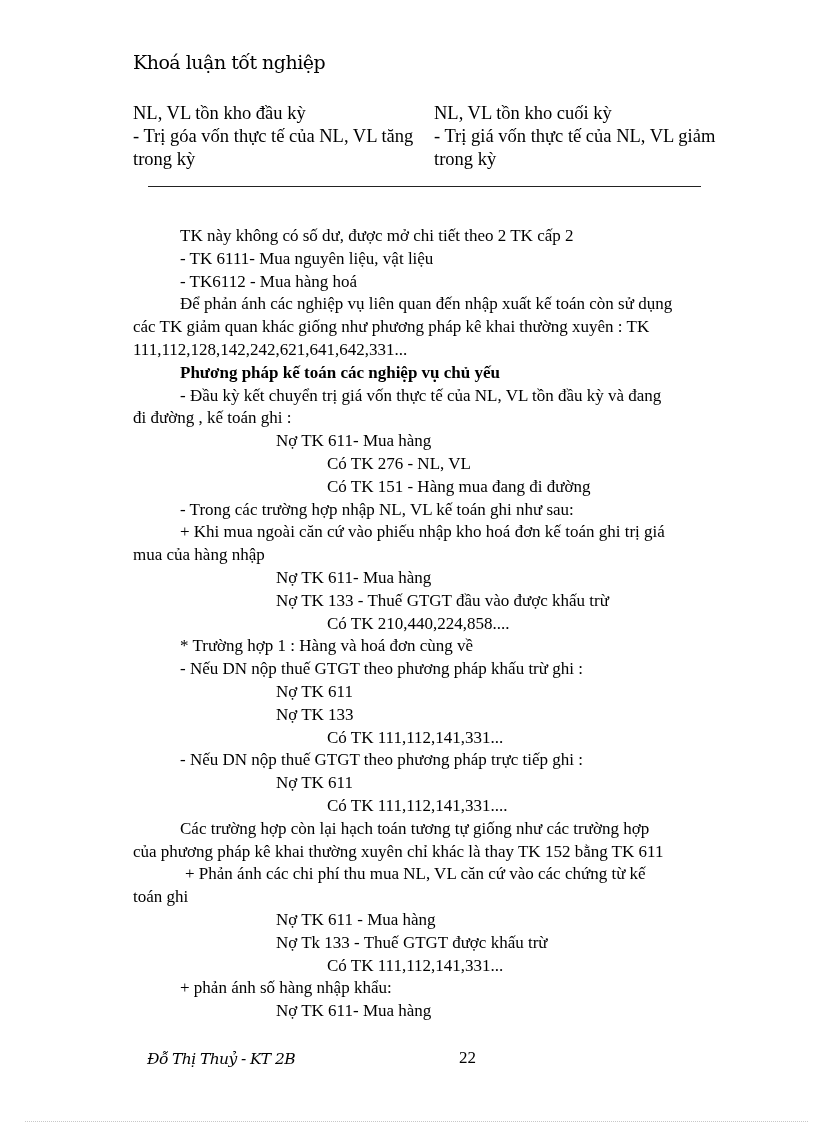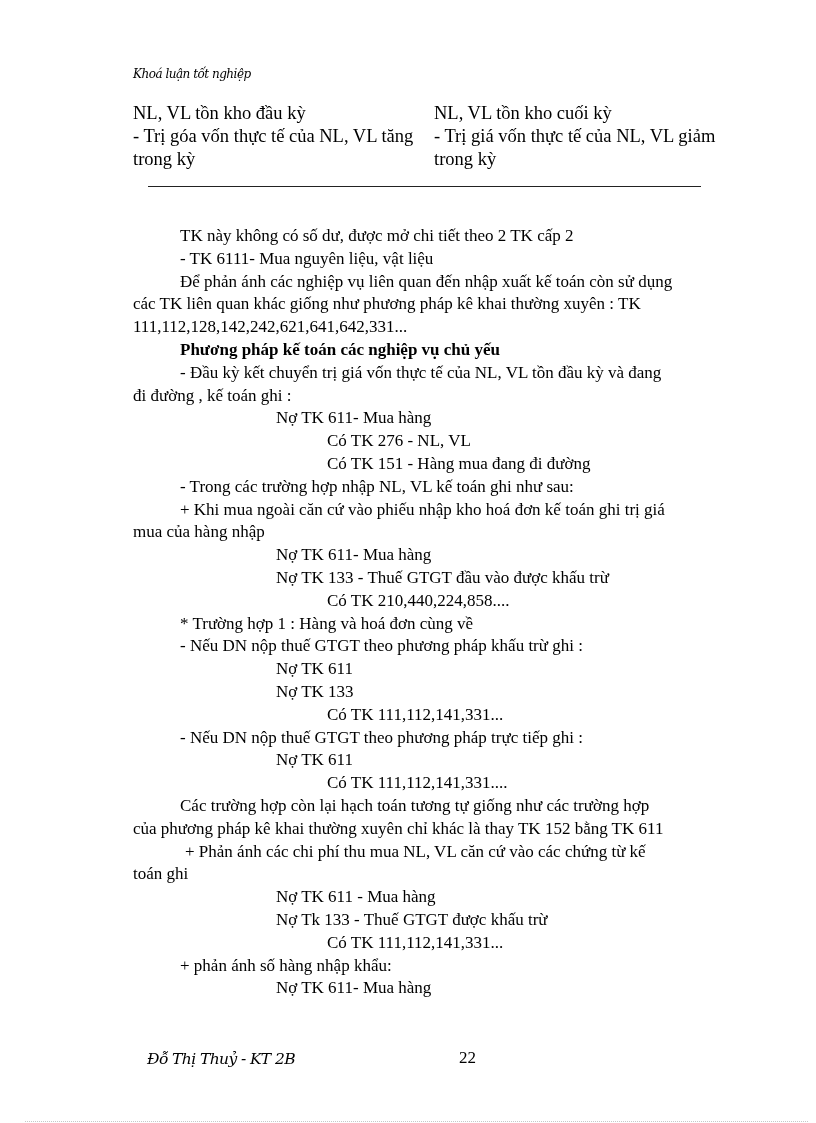--- a/index.html
+++ b/index.html
@@ -1,20 +1,20 @@
 <!DOCTYPE html>
 <html><head>
 <meta charset="utf-8">
 <style>
   html, body { margin: 0; padding: 0; background: #ffffff; }
   body { width: 816px; height: 1123px; position: relative; overflow: hidden;
          font-family: "Liberation Serif", "DejaVu Serif", serif; color: #000; }
   .page { position: absolute; left: 0; top: 0; width: 816px; height: 1123px; }
-  .header { position: absolute; left: 133px; top: 51px; font-style: italic;
-            font-size: 12px; font-family: "DejaVu Serif", serif; letter-spacing: -0.5px; margin-top: 16px; }
+  .header { position: absolute; left: 133px; top: 51px; 
+            font-size: 19px; font-family: "DejaVu Serif", serif; letter-spacing: -0.5px; }
   .twocol { position: absolute; left: 133px; top: 102px; width: 600px; font-size: 18.5px; line-height: 23px; }
   .twocol .col { position: absolute; top: 0; }
   .twocol .left { left: 0; width: 290px; }
   .twocol .right { left: 301px; width: 300px; }
   .divider { position: absolute; left: 148px; top: 186px; width: 553px; height: 0;
              border-top: 1.5px solid #222; }
   .body-text { position: absolute; left: 133px; top: 225px; width: 590px;
                font-size: 17px; line-height: 22.8px; }
   .line { white-space: nowrap; height: 22.8px; }
   .ind1 { padding-left: 47px; }
@@ -46,22 +46,23 @@
       <div>- Trị giá vốn thực tế của NL, VL giảm</div>
       <div>trong kỳ</div>
     </div>
   </div>
 
   <div class="divider"></div>
 
   <div class="body-text" id="body-lines">
       <div class="line ind1">TK này không có số dư, được mở chi tiết theo 2 TK cấp 2</div>
       <div class="line ind1">- TK 6111- Mua nguyên liệu,  vật liệu</div>
+      <div class="line ind1">- TK6112 - Mua hàng hoá</div>
       <div class="line ind1">Để phản ánh các nghiệp vụ liên  quan đến nhập xuất kế toán còn sử dụng</div>
-      <div class="line">các TK liên  quan khác giống như phương pháp kê khai  thường xuyên : TK</div>
+      <div class="line">các TK giảm  quan khác giống như phương pháp kê khai  thường xuyên : TK</div>
       <div class="line">111,112,128,142,242,621,641,642,331...</div>
       <div class="line ind1 bold">Phương pháp kế toán các nghiệp vụ chủ yếu</div>
       <div class="line ind1">- Đầu kỳ kết  chuyển trị giá vốn thực tế của NL, VL tồn đầu kỳ và  đang</div>
       <div class="line">đi đường , kế toán ghi :</div>
       <div class="line ind2">Nợ TK 611- Mua hàng</div>
       <div class="line ind3">Có TK 276  - NL, VL</div>
       <div class="line ind3">Có TK 151  - Hàng mua  đang đi đường</div>
       <div class="line ind1">- Trong các trường hợp nhập NL, VL kế toán ghi như sau:</div>
       <div class="line ind1">+ Khi mua ngoài  căn cứ vào phiếu  nhập kho hoá đơn kế toán ghi  trị giá</div>
       <div class="line">mua  của hàng nhập</div>

